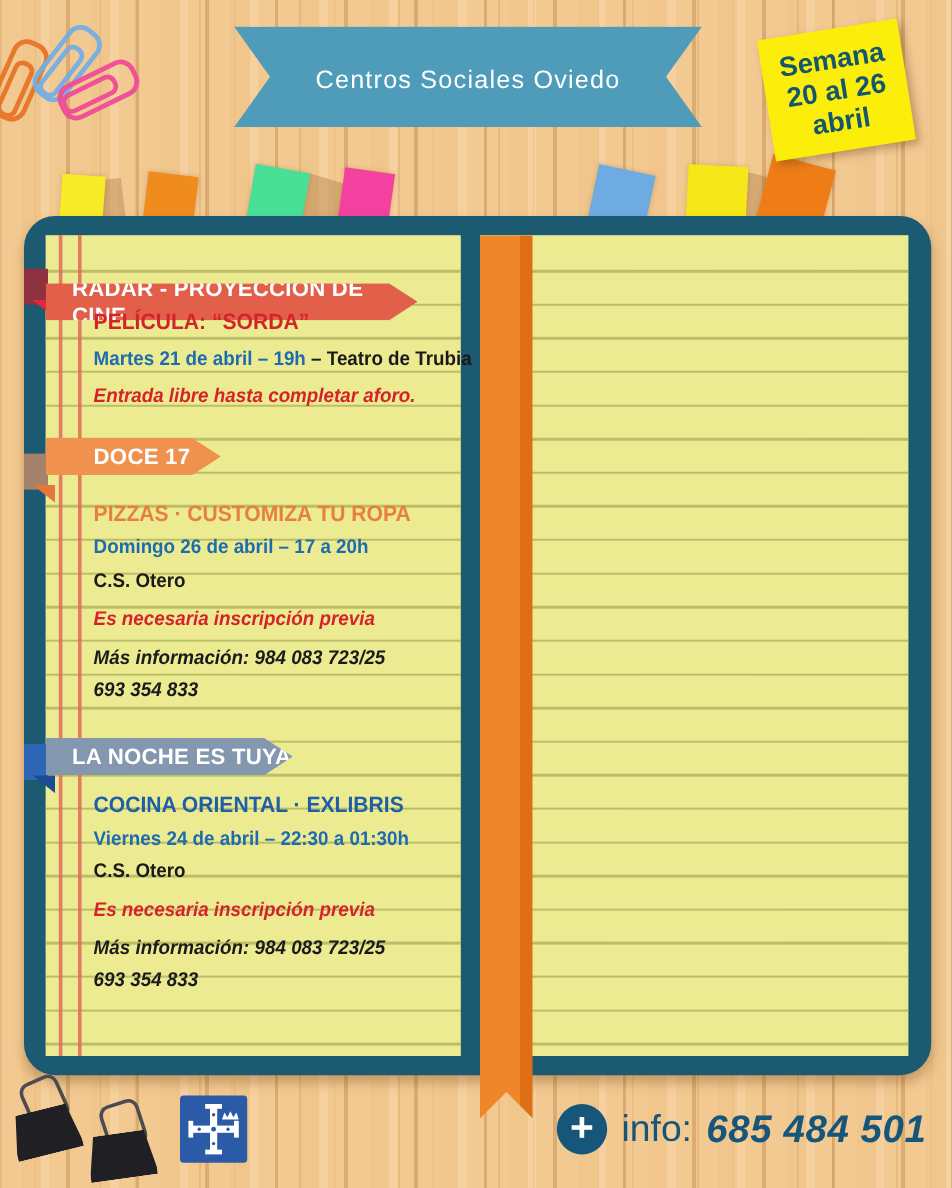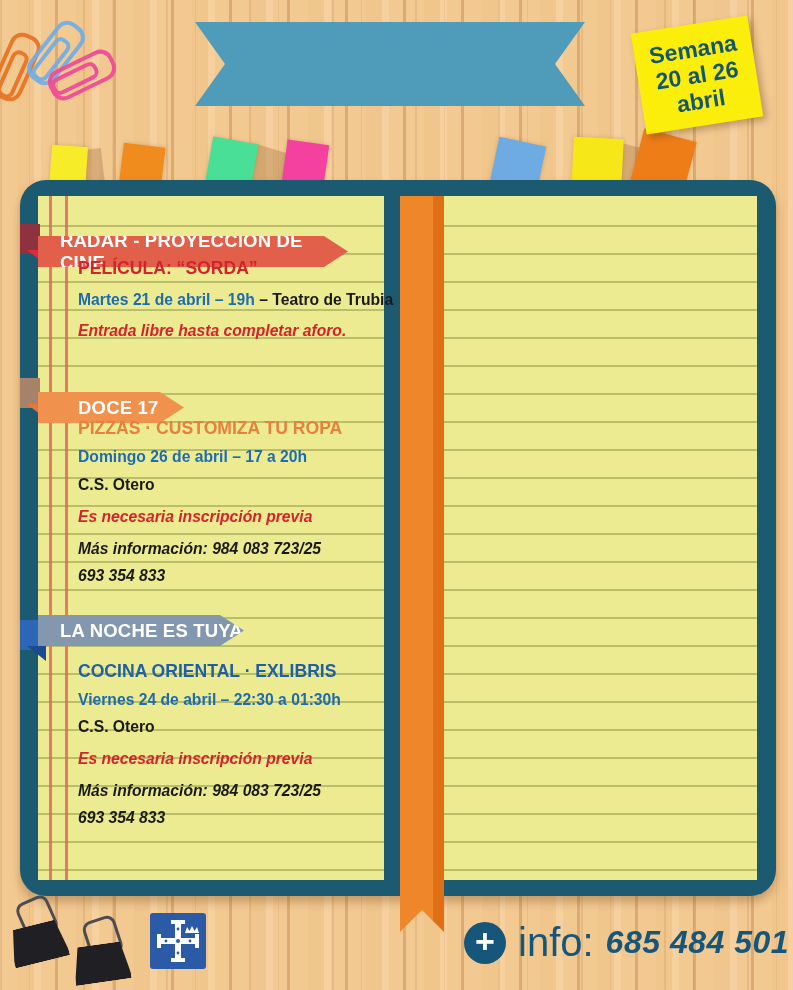--- a/index.html
+++ b/index.html
@@ -54,21 +54,21 @@
 
   
   .banner{position:absolute; left:38px; height:31px; z-index:4; display:flex; align-items:center;
     padding-left:22px; box-sizing:border-box; color:#fff; font-weight:700; font-size:18.5px;
     letter-spacing:.2px; clip-path:polygon(0 0,calc(100% - 24px) 0,100% 50%,calc(100% - 24px) 100%,0 100%);}
   .banner-back{position:absolute; left:20px; width:20px; height:30px; z-index:3;}
   .banner-fold{position:absolute; left:27px; width:19px; height:15px; z-index:4;
     clip-path:polygon(0 0,100% 0,100% 100%);}
   .b1{top:236px; width:310px; background:#e2604a;}
   .bk1{top:224px; background:#8e3240;} .bf1{top:250px; background:#e3273d;}
-  .b2{top:392px; width:146px; background:#f0914e;padding-left:40px;}
+  .b2{top:365px; width:146px; background:#f0914e;padding-left:40px;}
   .bk2{top:378px; background:#a5826a;} .bf2{top:404px; background:#e7763a;}
   .b3{top:615px; width:206px; background:#8398ae;}
   .bk3{top:620px; background:#2d66b5;} .bf3{top:646px; background:#1d4b92;}
 
   
   .line{position:absolute; left:78px; z-index:4; font-weight:700; font-size:16.5px;
     transform:scaleX(.95); transform-origin:0 50%; white-space:nowrap;}
   .ev-title{font-size:18.5px;}
   .red{color:#d5232b;} .blue{color:#1d6cb1;} .black{color:#1a1a1a;}
   .orange{color:#e8803d;} .dblue{color:#1e5fa8;}
@@ -89,33 +89,34 @@
   .logo-text{left:214px; top:914px; z-index:6; line-height:1; white-space:nowrap;}
   .logo-text .big{font-size:35px; font-weight:700; letter-spacing:1px;}
   .lt1{color:#3172b8;} .lt2{color:#8fb9e4;} .lt3{color:#1c4484;} .lt4{color:#4c89c9;}
   .domain{font-size:15px; font-weight:700; color:#1c4484; vertical-align:18px; letter-spacing:0;}
   .tagline{position:absolute; left:2px; top:42px; font-size:12px; letter-spacing:2.6px; color:#8f8f92; font-weight:400;}
 
   
   .info-row{left:464px; top:920px; z-index:6; display:flex; align-items:center; gap:12px;}
   .plus-circle{width:42px; height:42px; border-radius:50%; background:#15567a; color:#fff;
     display:flex; align-items:center; justify-content:center; font-size:34px; font-weight:700; line-height:1; padding-bottom:3px; box-sizing:border-box;}
-  .info-label{color:#15567a; font-size:40px; font-weight:400;}
+  .info-label{color:#15567a; font-size:31px; font-weight:400;}
   .info-phone{color:#15567a; font-size:32px; font-weight:700; font-style:italic; letter-spacing:.5px;}
 </style>
 </head>
 <body>
 
 <div class="poster">
 
   <div class="paperclip pc-orange"></div>
   <div class="paperclip pc-blue"></div>
   <div class="paperclip pc-pink"></div>
 
   <div class="abs ribbon">
+    <div class="subtitle">Centros Sociales Oviedo</div>
   </div>
 
   <div class="abs badge">
     <span>Semana</span>
     <span>20 al 26</span>
     <span>abril</span>
   </div>
 
   <div class="tab-shadow" style="left:70px;top:150px;width:34px;height:52px;transform:rotate(-7deg);"></div>
   <div class="tab-shadow" style="left:248px;top:148px;width:36px;height:54px;transform:rotate(17deg);"></div>

